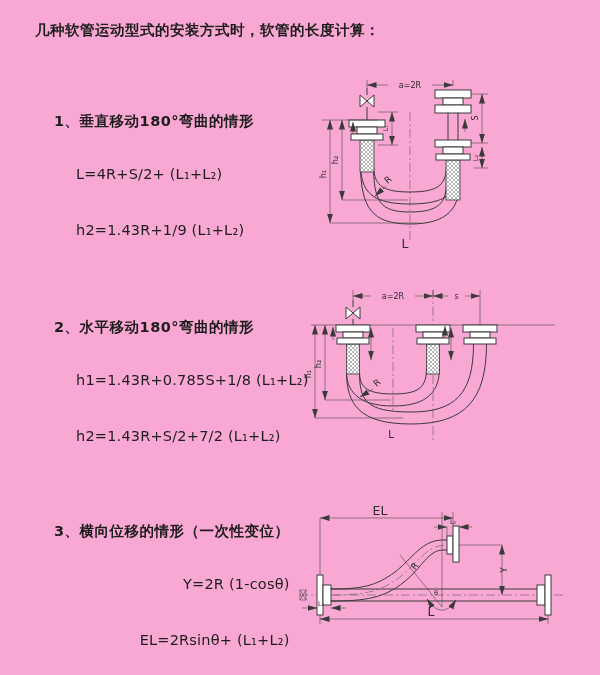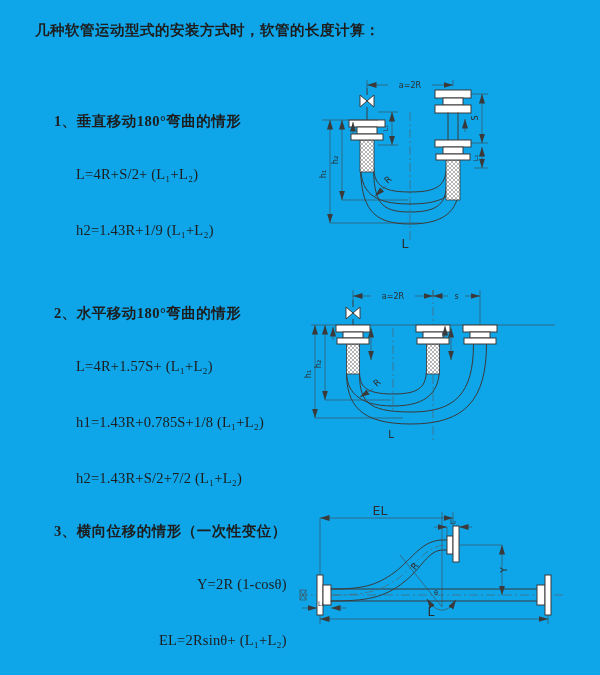--- a/index.html
+++ b/index.html
@@ -1,23 +1,23 @@
 <!DOCTYPE html>
 <html><head>
 <meta charset="utf-8">
 <style>
   html,body{margin:0;padding:0;background:#fff;}
   body{width:600px;height:675px;position:relative;font-family:"DejaVu Sans","Liberation Sans",sans-serif;color:#1d1d1d;overflow:hidden;}
-  .page{position:absolute;inset:0;background:#0ea5e9;}
+  .page{position:absolute;inset:0;background:#f9a8d4;}
   .title{position:absolute;left:35px;top:21px;font-size:14.5px;font-weight:bold;letter-spacing:.5px;white-space:nowrap;}
-  .sec{position:absolute;left:54px;font-family:Liberation Serif, serif;}
+  .sec{position:absolute;left:54px;}
   .sec-heading{font-size:14.5px;font-weight:bold;letter-spacing:.5px;white-space:nowrap;}
   .formulas{margin:9px 0 0 22px;}
   .formula{font-size:14.5px;line-height:26px;letter-spacing:.2px;white-space:nowrap;margin-top:30px;}
-  #s1{top:112px;} #s2{top:304px;} #s3{top:522px;text-align:right;}
+  #s1{top:112px;} #s2{top:318px;} #s3{top:522px;text-align:right;}
   svg.diag{position:absolute;}
   #d1{left:312px;top:70px;} #d2{left:303px;top:282px;} #d3{left:296px;top:500px;}
   .st{stroke:#3a3a3a;stroke-width:1;fill:none;stroke-linecap:round;}
   .sf{stroke:#3a3a3a;stroke-width:1;fill:#ffffff;}
   .sd{stroke:#474747;stroke-width:.6;fill:none;}
   .cl{stroke:#5c5c5c;stroke-width:.6;fill:none;stroke-dasharray:9 3 2 3;}
   .br{stroke:#3a3a3a;stroke-width:.8;fill:url(#braid);}
   text{fill:#2c2c2c;font-family:"DejaVu Sans","Liberation Sans",sans-serif;}
   .t65{font-size:6.5px;}.t8{font-size:8px;}.t9{font-size:9px;}.t10{font-size:10px;}.t12{font-size:12.5px;}
 </style>
@@ -44,21 +44,20 @@
     <div class="sec-heading">1、垂直移动180°弯曲的情形</div>
     <div class="formulas">
       <div class="formula">L=4R+S/2+ (L₁+L₂)</div>
       <div class="formula">h2=1.43R+1/9 (L₁+L₂)</div>
     </div>
   </section>
 
   <section class="sec" id="s2">
     <div class="sec-heading">2、水平移动180°弯曲的情形</div>
     <div class="formulas">
-      <div class="formula">L=4R+1.57S+ (L₁+L₂)</div>
       <div class="formula">h1=1.43R+0.785S+1/8 (L₁+L₂)</div>
       <div class="formula">h2=1.43R+S/2+7/2 (L₁+L₂)</div>
     </div>
   </section>
 
   <section class="sec" id="s3">
     <div class="sec-heading">3、横向位移的情形（一次性变位）</div>
     <div class="formulas">
       <div class="formula">Y=2R (1-cosθ)</div>
       <div class="formula">EL=2Rsinθ+ (L₁+L₂)</div>

